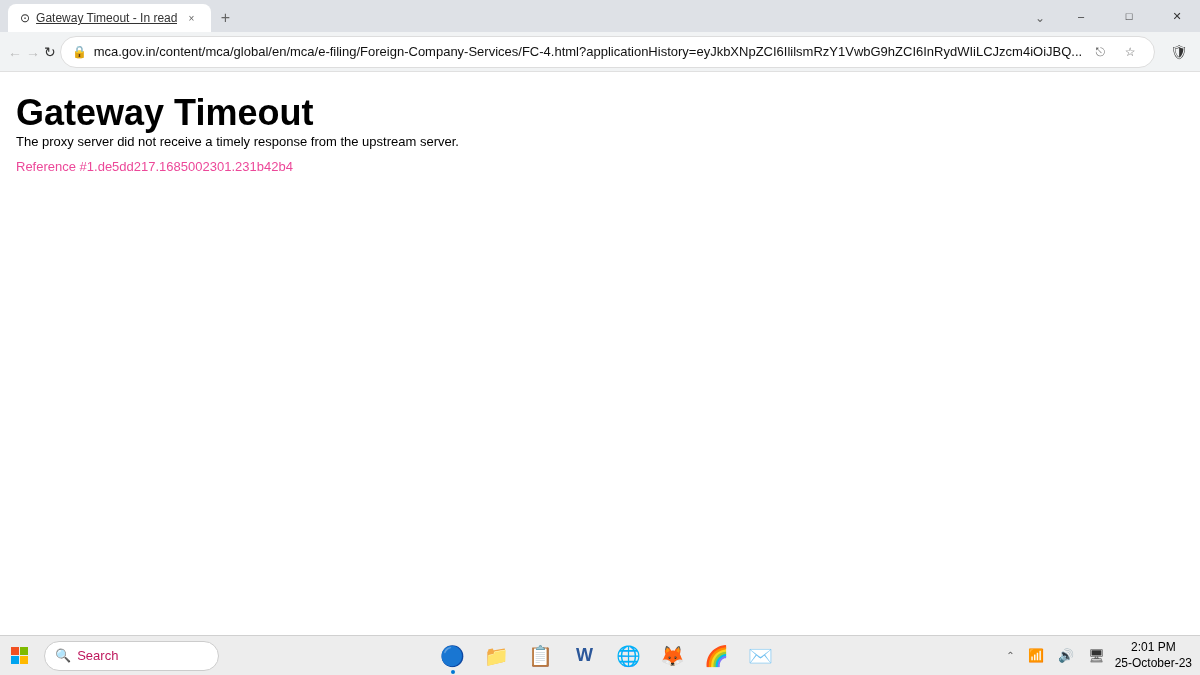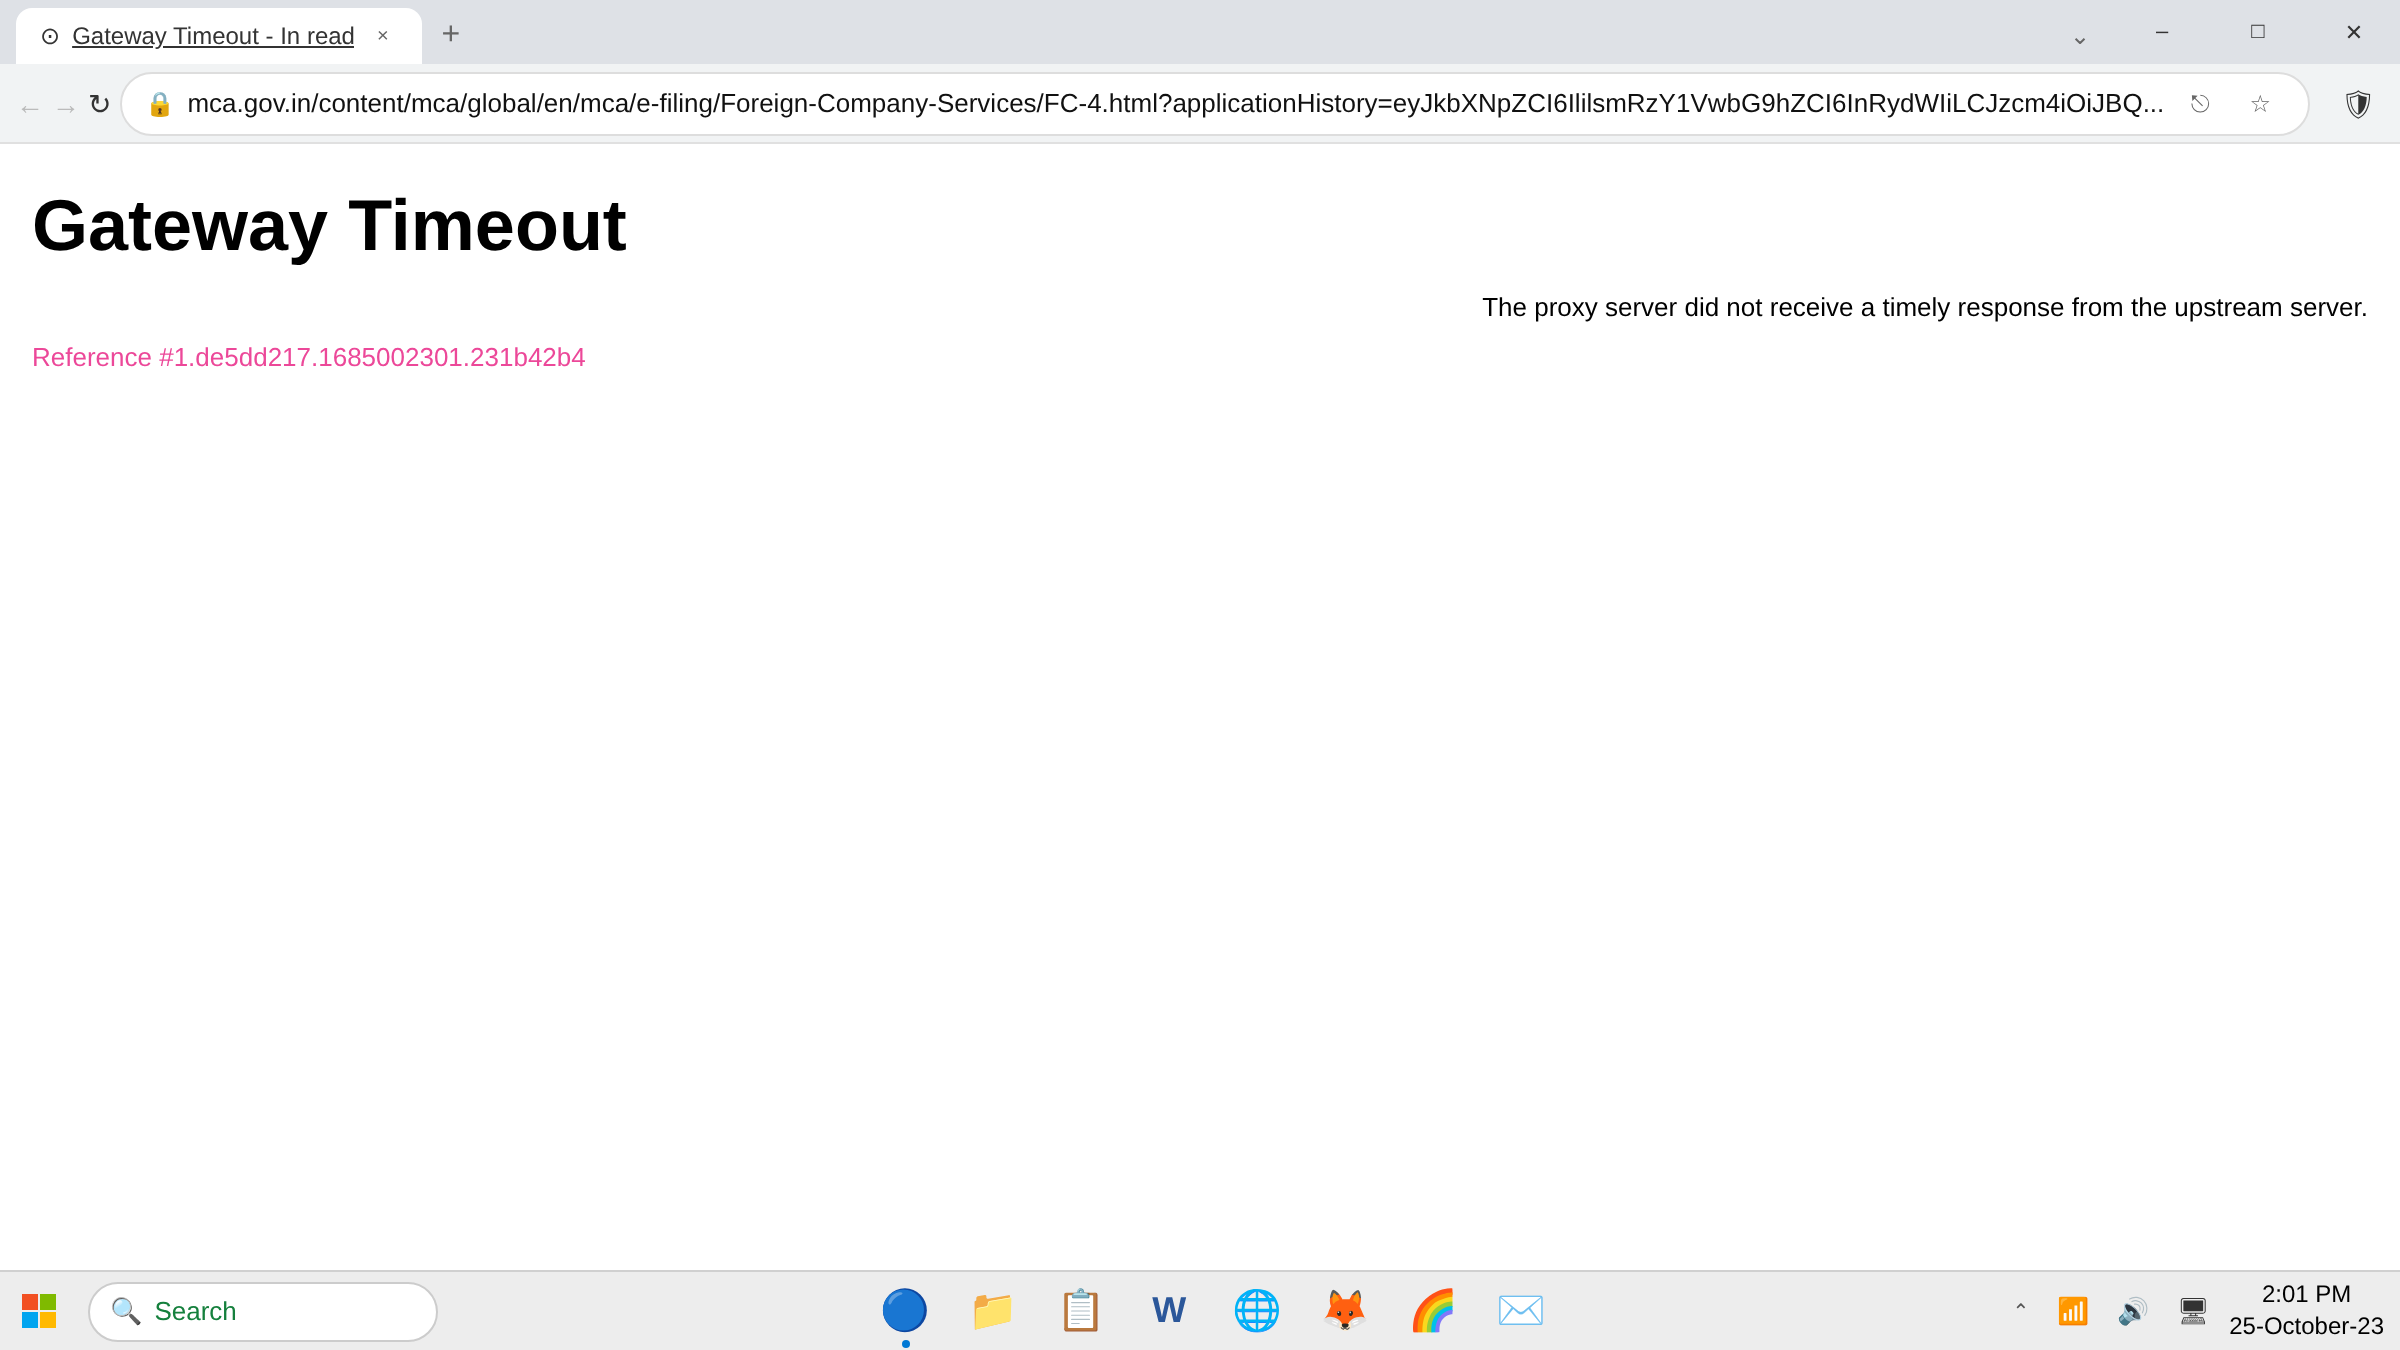--- a/index.html
+++ b/index.html
@@ -170,27 +170,25 @@
     
     .page-content {
       background: #fff;
       padding: 20px 16px;
       height: calc(675px - 32px - 40px - 40px);
     }
     .error-title {
       font-size: 36px;
       font-weight: bold;
       color: #000;
-      margin-bottom: 12px;
     }
     .error-desc {
       font-size: 13px;
       color: #000;
       margin-bottom: 10px;
-      text-align: right;
     }
     .error-ref {
       font-size: 13px;
       color: #ec4899;
     }
 
     
     .taskbar {
       position: fixed;
       bottom: 0;
@@ -228,21 +226,21 @@
       padding: 0 10px;
       gap: 6px;
       cursor: pointer;
     }
     .search-icon-tb {
       color: #666;
       font-size: 13px;
     }
     .search-text-tb {
       font-size: 13px;
-      color: #15803d;
+      color: #be185d;
     }
     .taskbar-apps {
       display: flex;
       align-items: center;
       flex: 1;
       justify-content: center;
       gap: 4px;
     }
     .taskbar-app {
       width: 40px;

